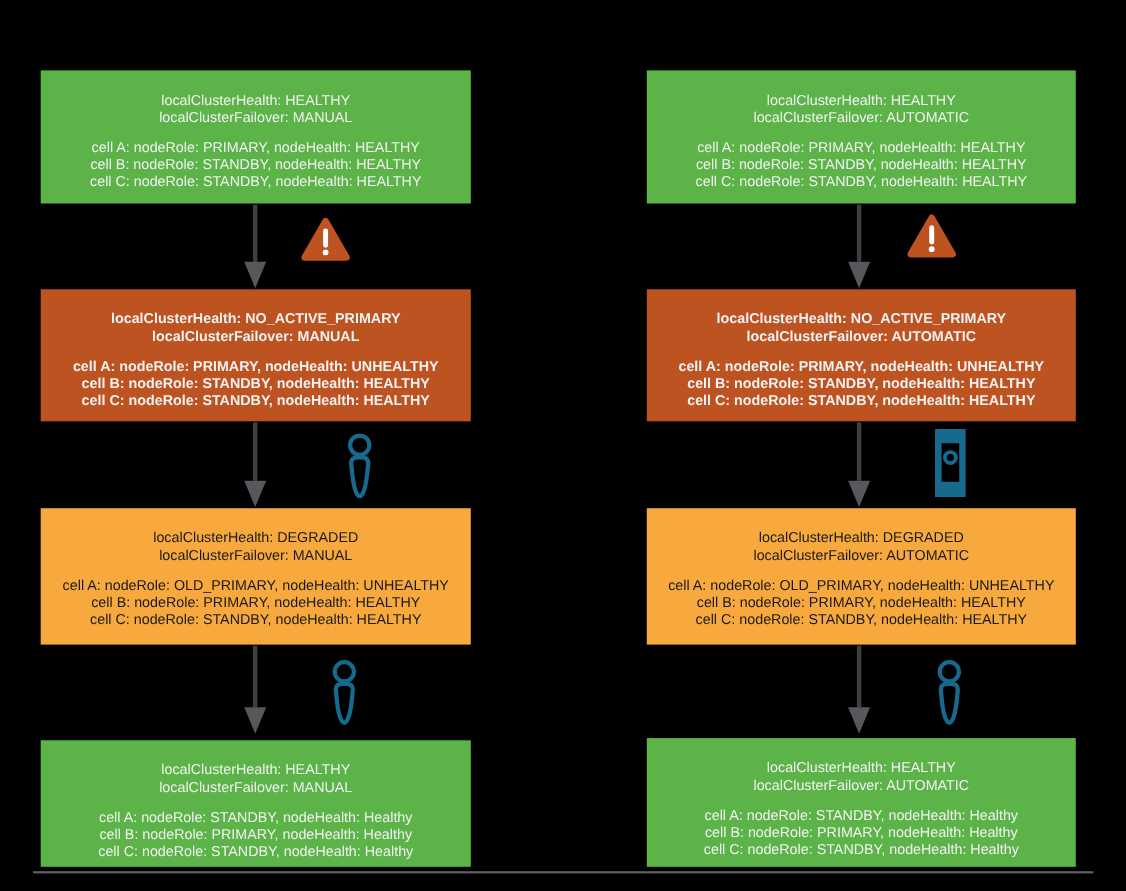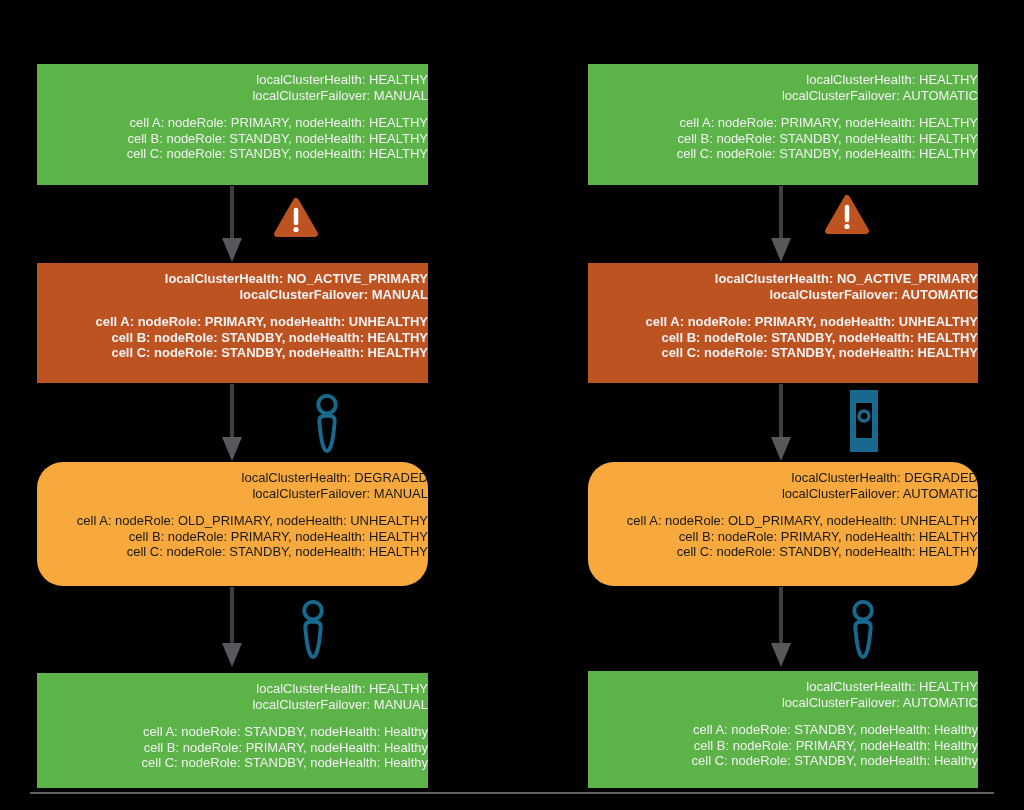--- a/index.html
+++ b/index.html
@@ -3,27 +3,27 @@
 <meta charset="utf-8">
 <style>
   html,body{margin:0;padding:0;}
   body{
     width:1024px;height:810px;position:relative;overflow:hidden;
     background:var(--background,#000);
     font-family:"Liberation Sans","DejaVu Sans",sans-serif;
   }
   .canvas{position:absolute;inset:0;}
   .box{
-    position:absolute;box-sizing:border-box;text-align:right;
-    padding-top:8px;font-size:13px;line-height:15.5px;
+    position:absolute;box-sizing:border-box;text-align:center;
+    padding-top:19px;font-size:13px;line-height:15.5px;
   }
   .box .spacer{height:12px;}
   .box.green{background:var(--green);color:var(--text_light);}
   .box.rust{background:var(--rust);color:var(--text_light);font-weight:bold;}
-  .box.amber{background:var(--amber);color:var(--text_dark);border-radius:26px;}
+  .box.amber{background:var(--amber);color:var(--text_dark);}
   .arrow-line{position:absolute;width:4px;background:var(--arrow_line);}
   .arrow-head{
     position:absolute;width:0;height:0;
     border-left:10px solid transparent;border-right:10px solid transparent;
     border-top:24px solid var(--arrow_head);
   }
   .icon{position:absolute;}
   .warn-tri polygon{fill:var(--rust);stroke:var(--rust);stroke-width:6;stroke-linejoin:round;}
   .warn-tri line{stroke:#fff;stroke-width:4.5;stroke-linecap:round;}
   .warn-tri circle{fill:#fff;}

